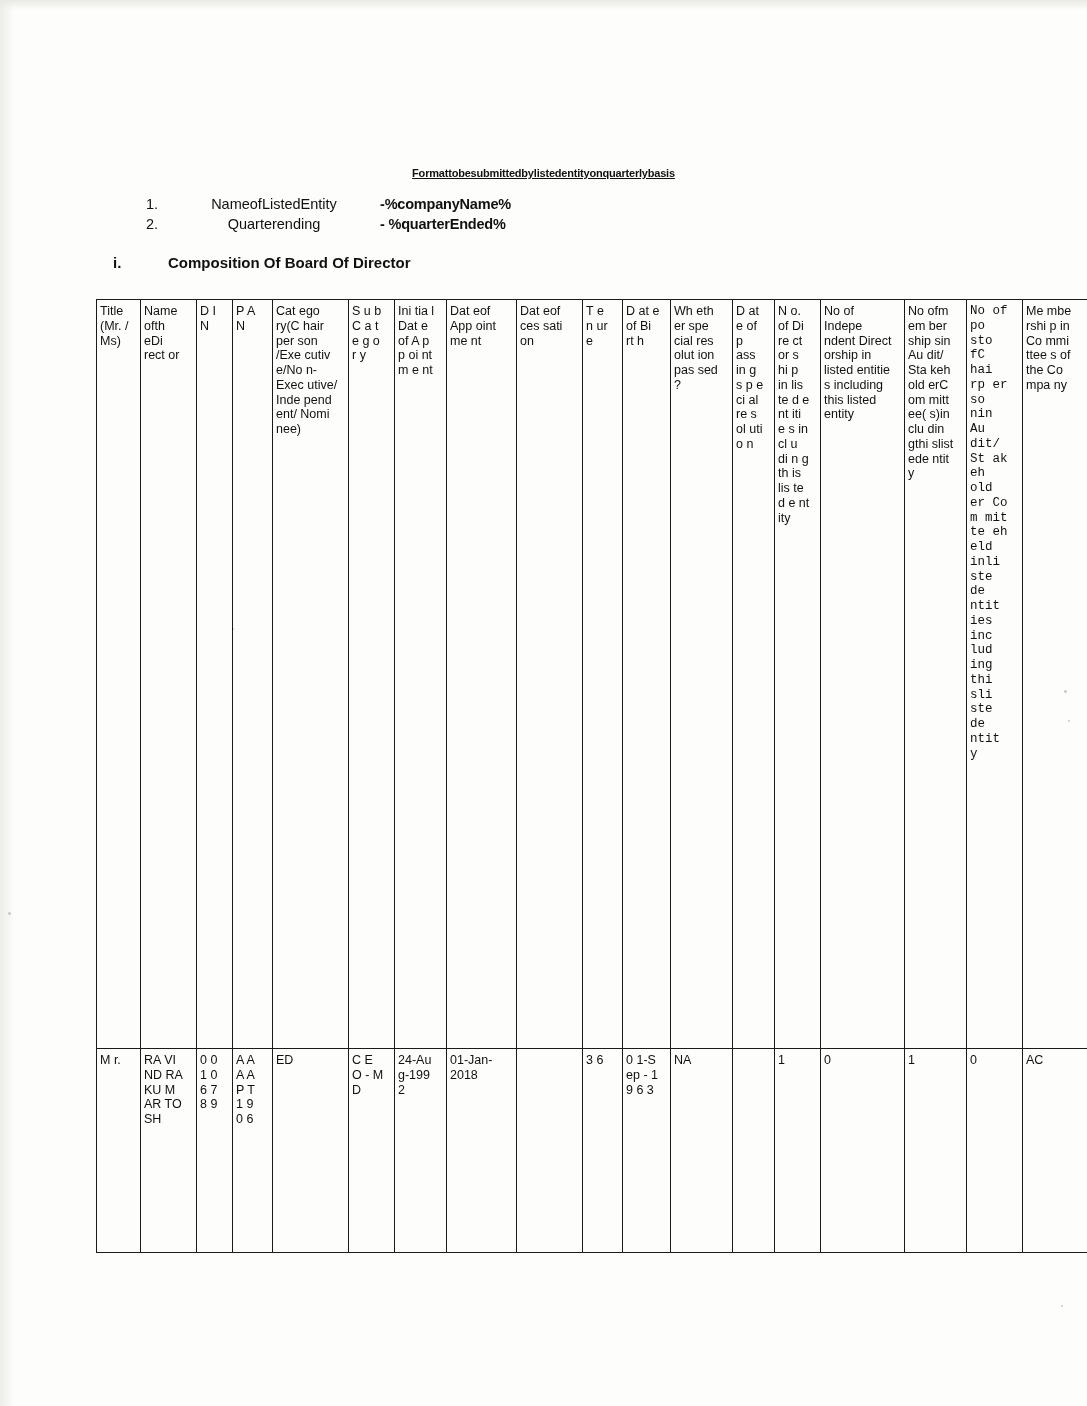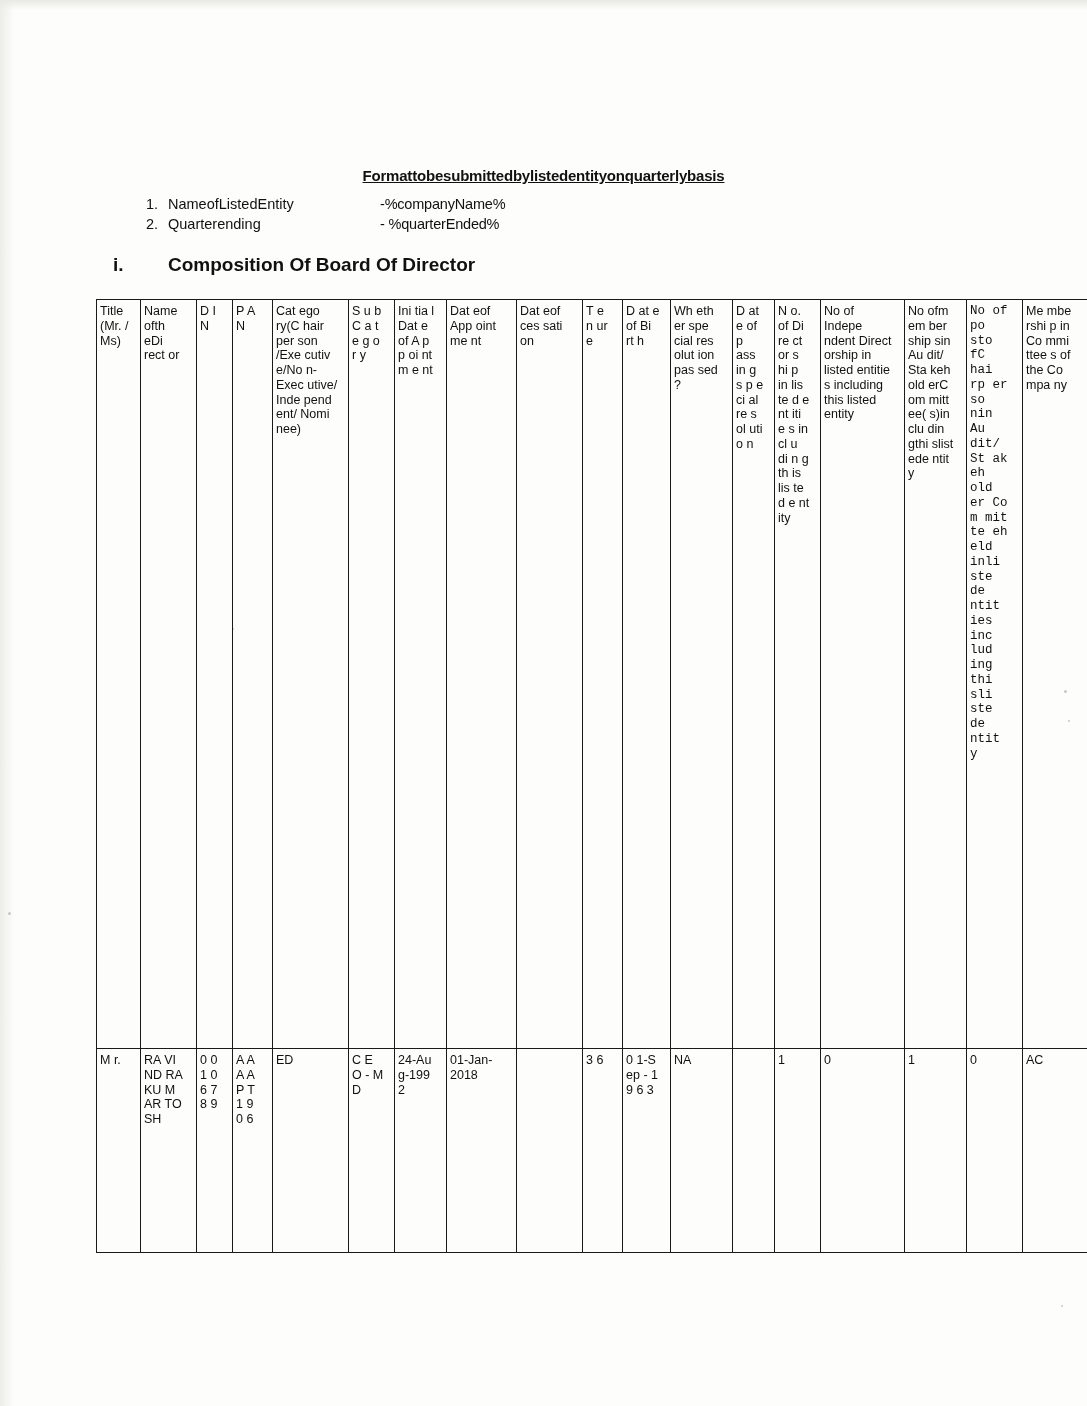--- a/index.html
+++ b/index.html
@@ -52,21 +52,21 @@
     text-align: center;
     font-size: 15px;
     letter-spacing: 0.4px;
   }
   .doc-subtitle {
     position: absolute;
     top: 167px;
     left: 0;
     width: 1087px;
     text-align: center;
-    font-size: 15px;
+    font-size: 11px;
     font-weight: bold;
     text-decoration: underline;
     letter-spacing: -0.2px;
   }
 
   .meta-list {
     position: absolute;
     top: 196px;
     left: 146px;
     font-size: 14.5px;
@@ -74,31 +74,32 @@
   .meta-row {
     display: flex;
     align-items: baseline;
     height: 20px;
   }
   .meta-num {
     width: 22px;
   }
   .meta-label {
     width: 212px;
+    text-align: center;
   }
   .meta-value {
-    font-weight: normal;
+    font-weight: bold;
     letter-spacing: -0.2px;
   }
 
   .section-heading {
     position: absolute;
     top: 254px;
     left: 113px;
-    font-size: 19px;
+    font-size: 15px;
     font-weight: bold;
   }
   .section-heading .sec-num {
     display: inline-block;
     width: 55px;
     font-weight: bold;
   }
 
   table.board-table {
     position: absolute;

